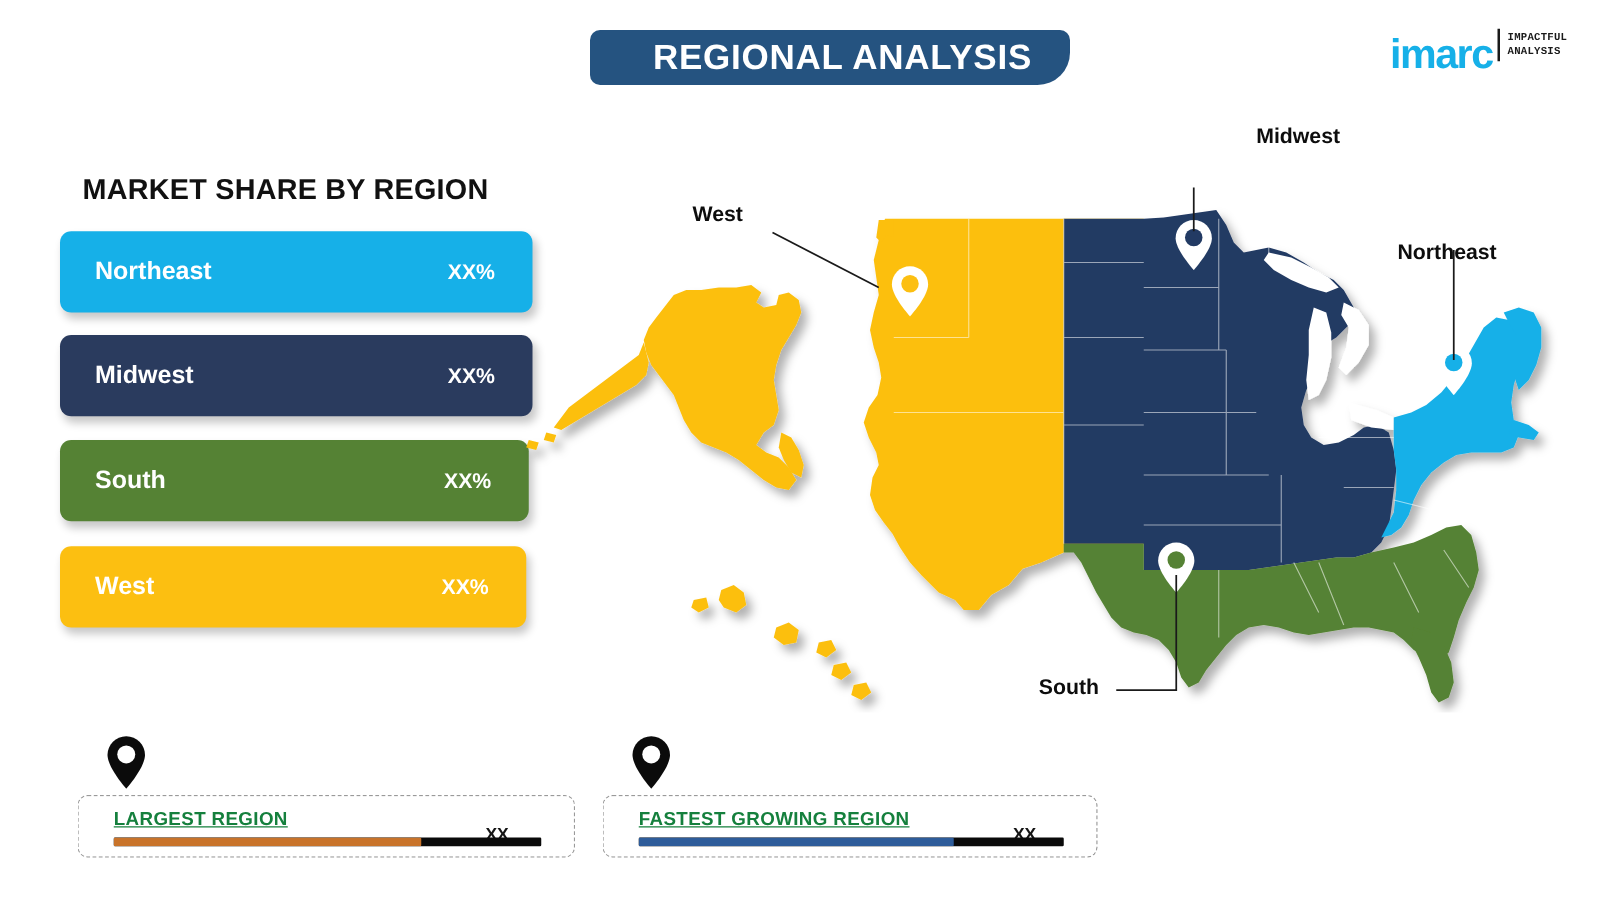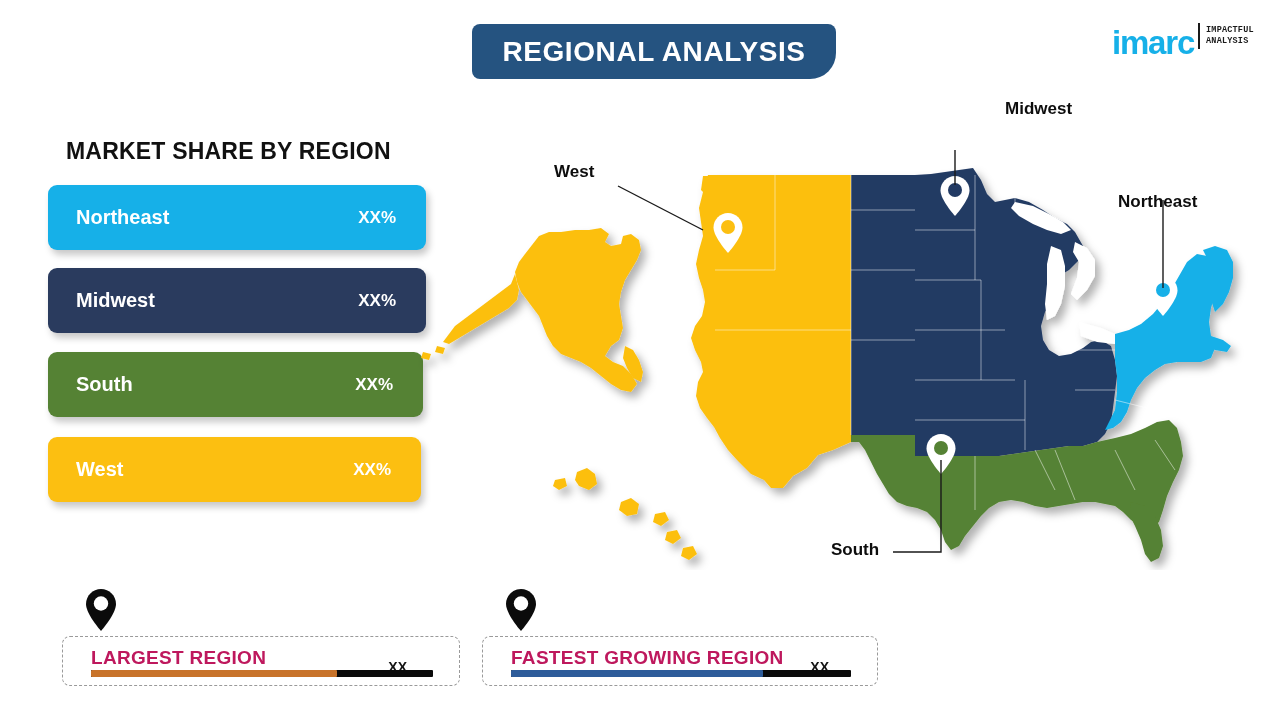--- a/index.html
+++ b/index.html
@@ -12,24 +12,24 @@
   #stage {
     position: relative;
     width: 1280px; height: 720px;
     background: #ffffff;
   }
 
   
   #title-banner {
     position: absolute;
     left: 472px; top: 24px;
-    width: 364px; height: 55px;
+    width: 364px; height: 44px;
     background: #255380;
     border-radius: 8px 8px 26px 8px;
-    display: flex; align-items: center; justify-content: center;
+    display: flex; align-items: center; justify-content: center; padding-left: 20px;
   }
   #title-text {
     color: #ffffff;
     font-size: 28px;
     font-weight: bold;
     letter-spacing: 0.6px;
     white-space: nowrap;
   }
 
   
@@ -109,25 +109,26 @@
     position: absolute;
     top: 48px; left: 0;
     height: 48px;
     border: 1.5px dashed #9a9a9a;
     border-radius: 8px;
     background: #ffffff;
   }
   .stat-label {
     position: absolute;
     left: 28px; top: 10px;
-    font-size: 19px;
-    font-weight: bold;
-    color: #be185d;
+    font-size: 15px;
+    font-weight: bold;
+    color: #15803d;
     letter-spacing: 0.3px;
     white-space: nowrap;
+    text-decoration: underline;
   }
   .stat-value {
     position: absolute;
     top: 22px;
     font-size: 14px;
     font-weight: bold;
     color: #141414;
   }
   .stat-track {
     position: absolute;

